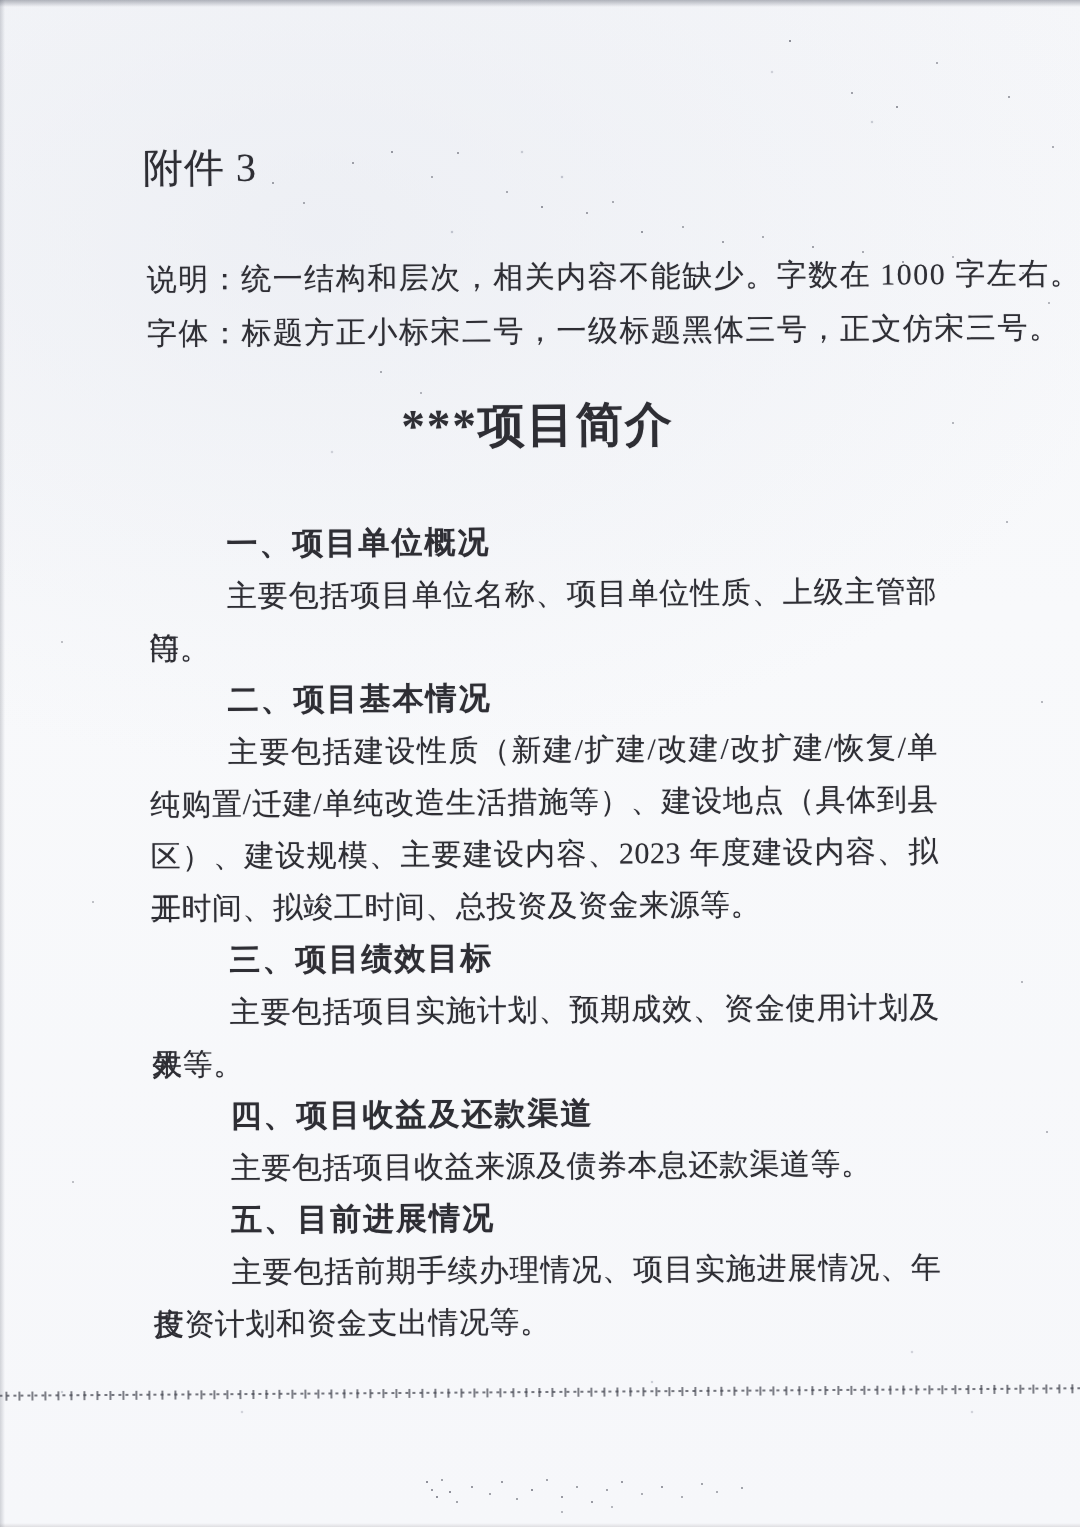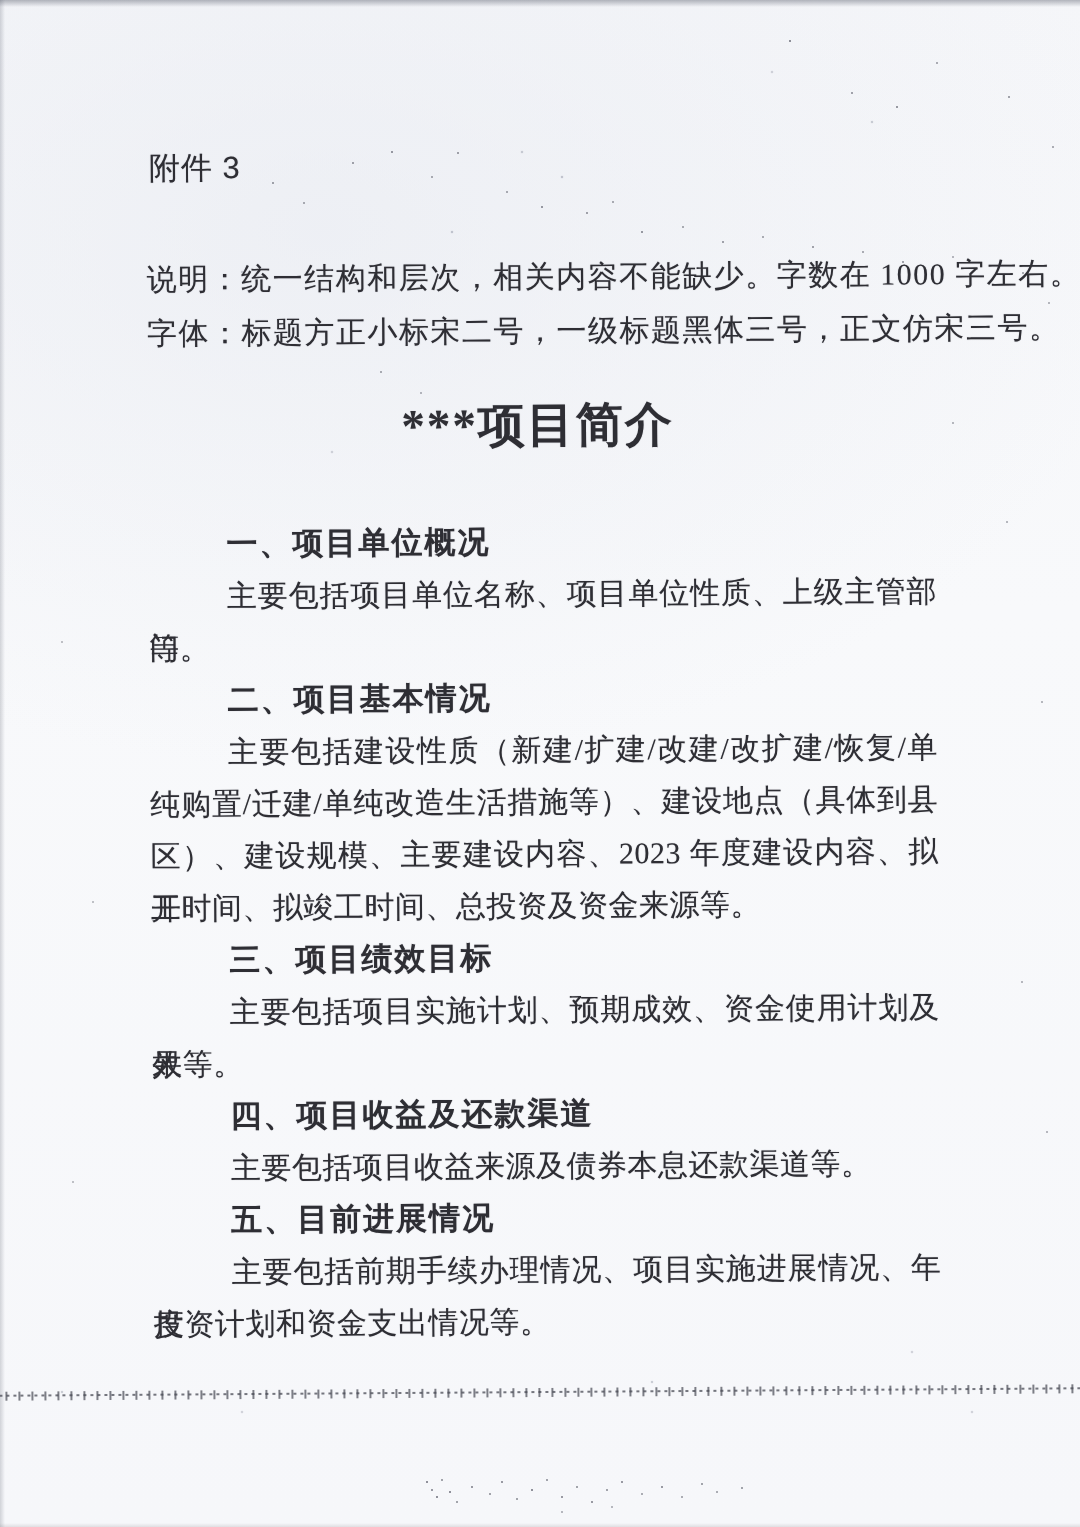--- a/index.html
+++ b/index.html
@@ -20,23 +20,23 @@
     background:linear-gradient(90deg,rgba(75,80,95,.22),rgba(75,80,95,0));}
   .edge-bottom{position:absolute;left:0;bottom:0;width:100%;height:4px;
     background:linear-gradient(0deg,rgba(120,110,115,.18),rgba(120,110,115,0));}
   .sheet{
     position:absolute;left:0;top:0;width:1080px;height:1527px;
     transform:rotate(-0.4deg);
     transform-origin:540px 760px;
     text-shadow:0 0 1px rgba(46,46,56,.38);
   }
   .attach{
-    position:absolute;left:153px;top:146px;
-    font-family:Liberation Sans, sans-serif;
-    font-size:31px;line-height:40px;letter-spacing:1px;
+    position:absolute;left:147px;top:146px;
+    font-family:Liberation Serif, serif;
+    font-size:40px;line-height:40px;letter-spacing:1px;
   }
   .notes{position:absolute;left:150px;top:250px;width:775px;}
   .note-line{
     height:54px;line-height:54px;font-size:30px;letter-spacing:1.5px;
     white-space:nowrap;
   }
   .doc-title{
     position:absolute;left:0;top:394px;width:1080px;
     text-align:center;font-size:47px;line-height:62px;
     font-weight:700;letter-spacing:2px;

